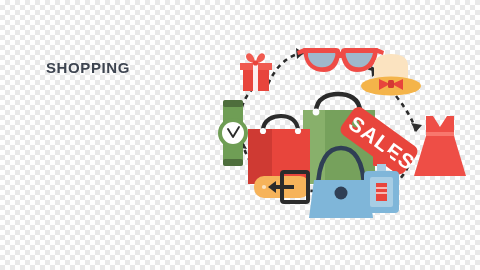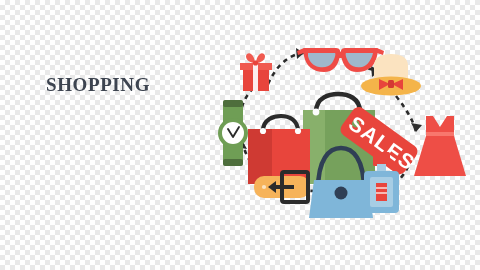--- a/index.html
+++ b/index.html
@@ -20,26 +20,26 @@
     background-color: #ffffff;
     background-image:
       linear-gradient(45deg, #e9e9e9 25%, transparent 25%, transparent 75%, #e9e9e9 75%),
       linear-gradient(45deg, #e9e9e9 25%, transparent 25%, transparent 75%, #e9e9e9 75%);
     background-size: 10px 10px;
     background-position: 0 0, 5px 5px;
   }
   #title {
     position: absolute;
     left: 46px;
-    top: 74px;
-    font-size: 19px;
+    top: 59px;
+    font-size: 15px;
     font-weight: bold;
     letter-spacing: 0.6px;
     color: #3d4450;
-    font-family: Liberation Serif, serif;
+    font-family: Liberation Sans, sans-serif;
     white-space: nowrap;
   }
   #illustration {
     position: absolute;
     left: 200px;
     top: 28px;
     width: 280px;
     height: 205px;
   }
   #illustration svg {

